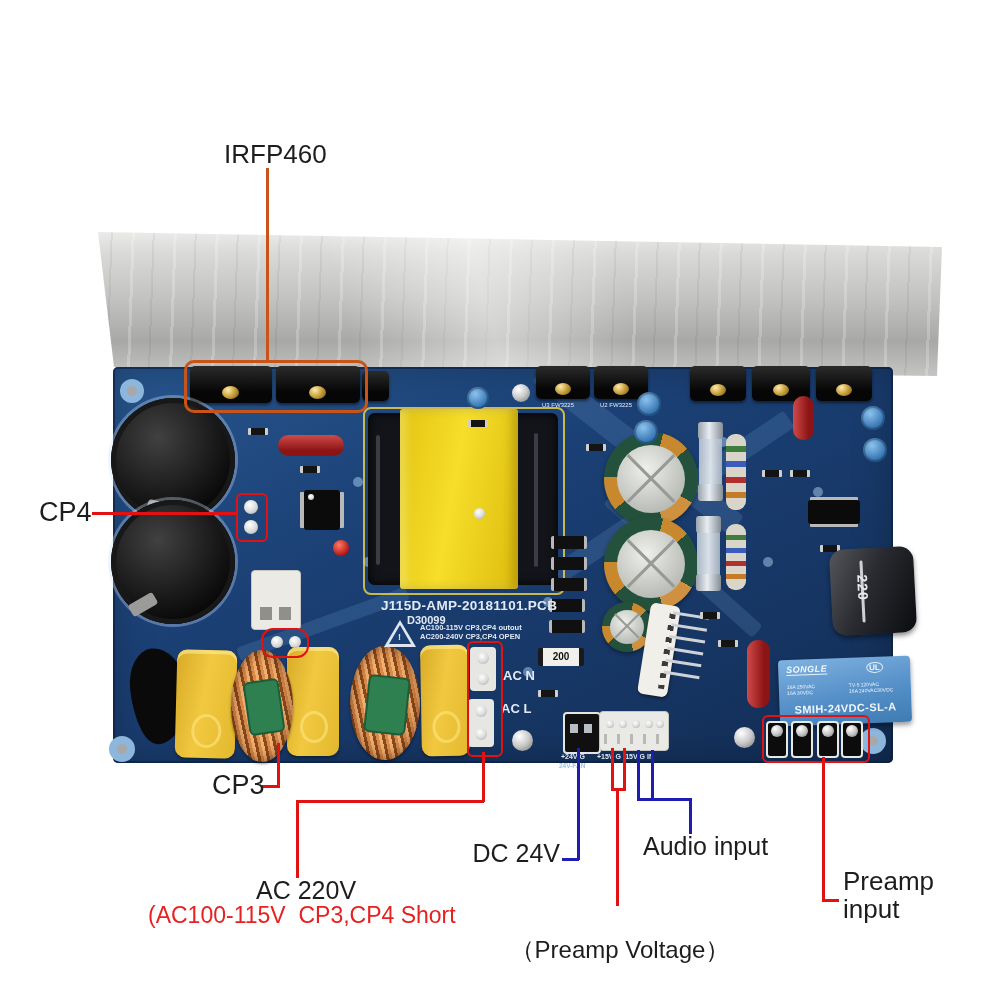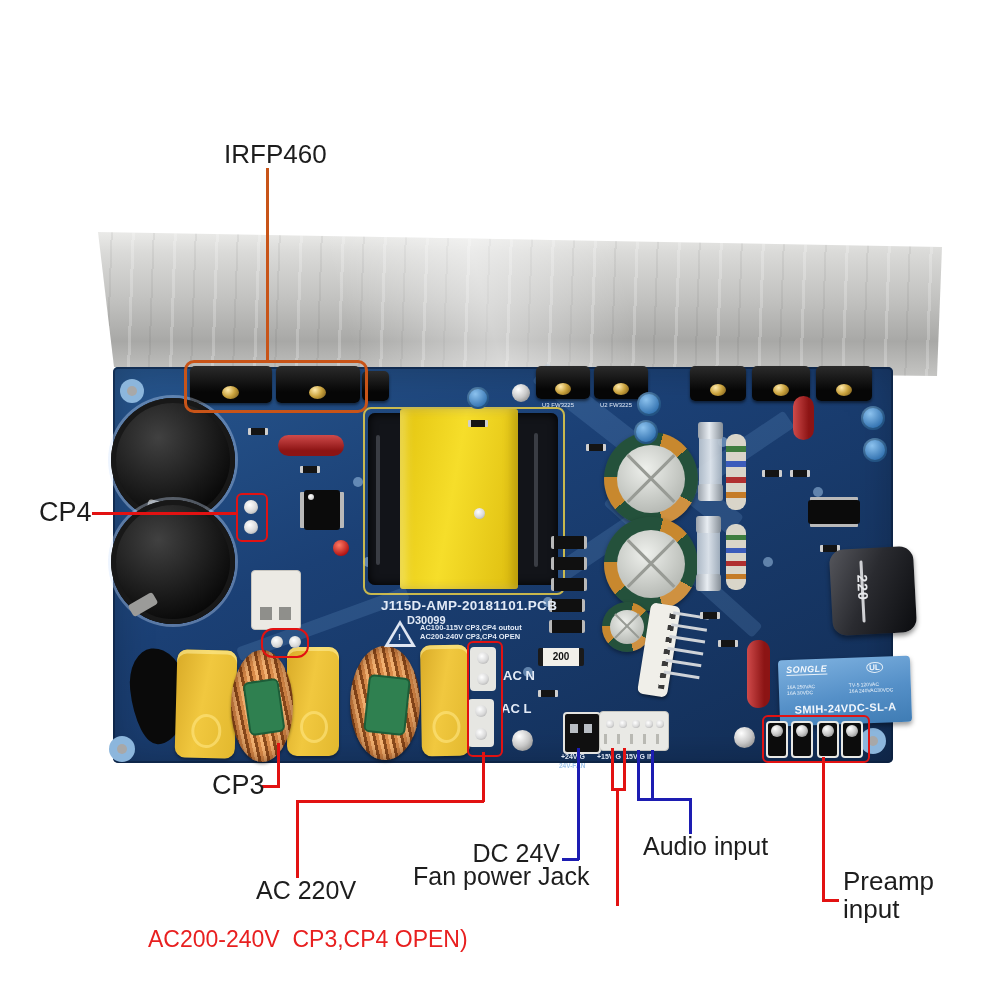--- a/index.html
+++ b/index.html
@@ -334,20 +334,20 @@
   <div class="ln" style="left:651px;top:750px;width:2.5px;height:50px;background:#1d1db2;"></div>
   <div class="ln" style="left:637px;top:798px;width:55px;height:2.5px;background:#1d1db2;"></div>
   <div class="ln" style="left:689px;top:798px;width:2.5px;height:36px;background:#1d1db2;"></div>
   <div class="ln" style="left:822px;top:757px;width:2.5px;height:144px;background:#e21212;"></div>
   <div class="ln" style="left:822px;top:899px;width:17px;height:2.5px;background:#e21212;"></div>
 
   <div class="lbl" style="left:224px;top:141px;font-size:26px;">IRFP460</div>
   <div class="lbl" style="left:39px;top:498px;font-size:27px;">CP4</div>
   <div class="lbl" style="left:212px;top:771px;font-size:27px;">CP3</div>
   <div class="lbl" style="left:256px;top:877px;font-size:25px;">AC 220V</div>
-  <div class="lbl red pre" style="left:148px;top:927px;font-size:23px;">AC200-240V  CP3,CP4 OPEN)</div>
+  <div class="lbl red pre" style="left:148px;top:903px;font-size:23px;">(AC100-115V  CP3,CP4 Short</div>
   <div class="lbl" style="left:400px;top:840px;width:160px;text-align:right;font-size:25px;">DC 24V</div>
-  <div class="lbl" style="left:413px;top:863px;font-size:25px;">Fan power Jack</div>
   <div class="lbl" style="left:643px;top:833px;font-size:25px;">Audio input</div>
+  <div class="lbl" style="left:480px;top:937px;width:280px;text-align:center;font-size:24px;">（Preamp Voltage）</div>
   <div class="lbl" style="left:843px;top:868px;font-size:26px;">Preamp</div>
   <div class="lbl" style="left:843px;top:896px;font-size:26px;">input</div>
 
 </div>
 
 </body></html>

